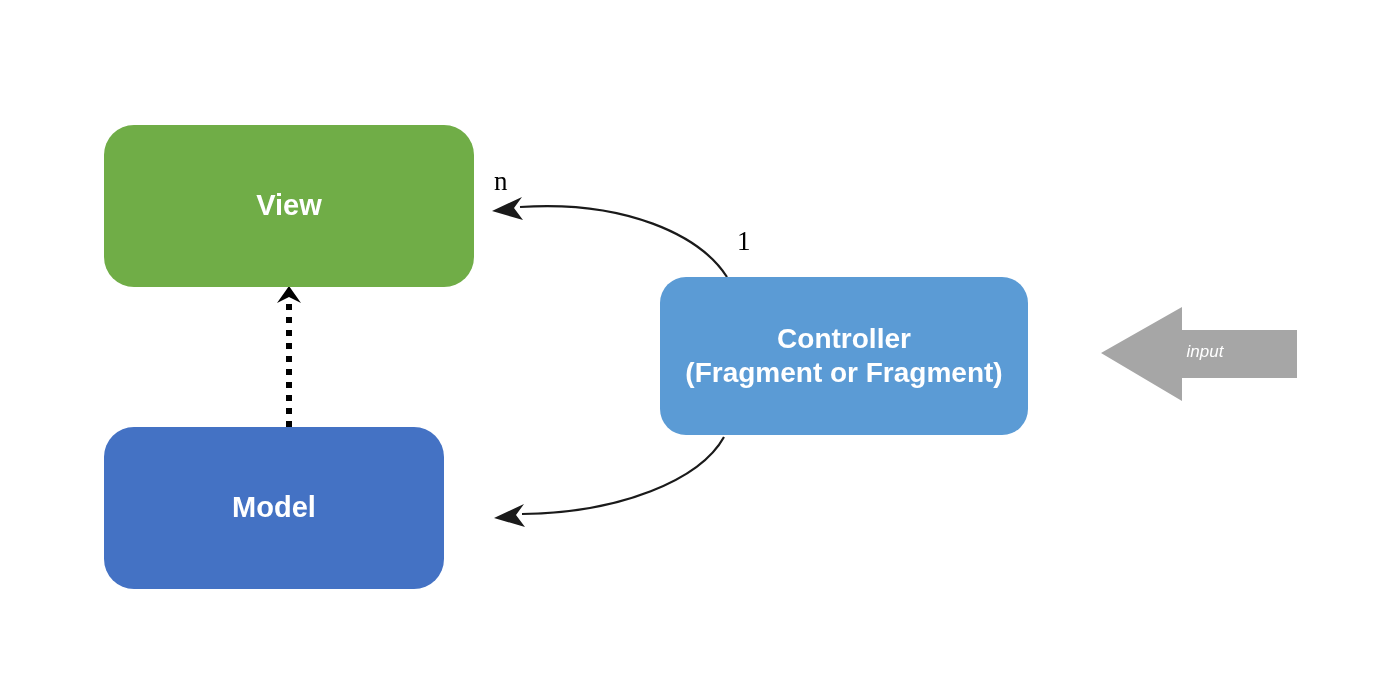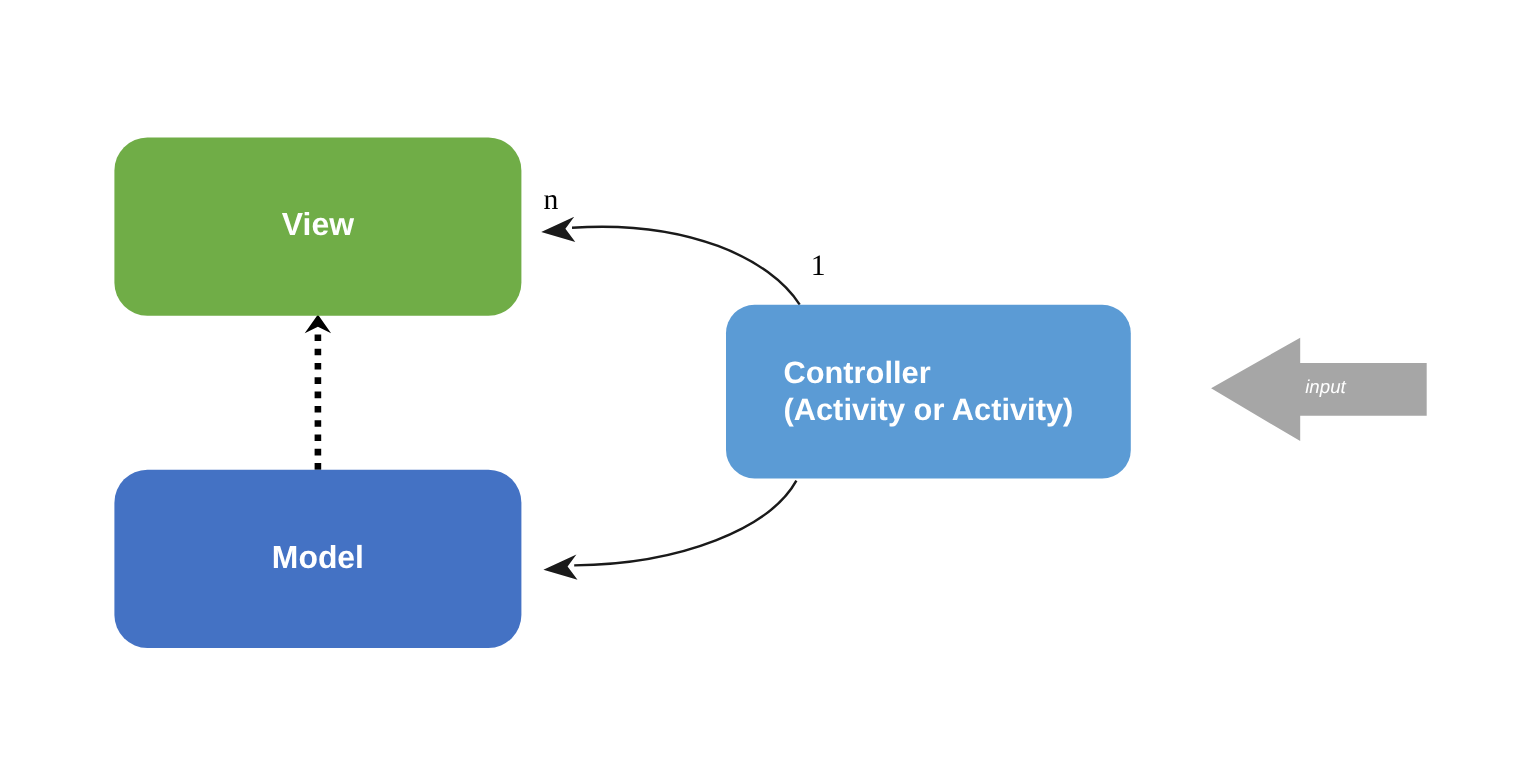--- a/index.html
+++ b/index.html
@@ -13,38 +13,39 @@
     height: 694px;
     background: #ffffff;
     overflow: hidden;
     font-family: "Liberation Sans", sans-serif;
   }
   .node {
     position: absolute;
     display: flex;
     align-items: center;
     justify-content: center;
+    text-align: center;
     color: #ffffff;
     font-weight: bold;
     line-height: 1.22;
     box-sizing: border-box;
   }
   #node-view {
     left: 104px;
     top: 125px;
     width: 370px;
     height: 162px;
     background: #70AD47;
     border-radius: 30px;
     font-size: 29px;
   }
   #node-model {
     left: 104px;
     top: 427px;
-    width: 370px;
+    width: 340px;
     height: 162px;
     background: #4472C4;
     border-radius: 30px;
     font-size: 29px;
   }
   #node-controller {
     left: 660px;
     top: 277px;
     width: 368px;
     height: 158px;
@@ -115,21 +116,21 @@
   <div class="node" id="node-view">
     <span class="node-label">View</span>
   </div>
 
   <div class="node" id="node-model">
     <span class="node-label">Model</span>
   </div>
 
   <div class="node" id="node-controller">
     <span class="node-label">Controller
-(Activity or Activity)</span>
+(Fragment or Fragment)</span>
   </div>
 
   <div class="edge-label" id="label-n">n</div>
 
   <div class="edge-label" id="label-1">1</div>
 
   <div id="input-arrow-text">input</div>
 
 </div>
 

